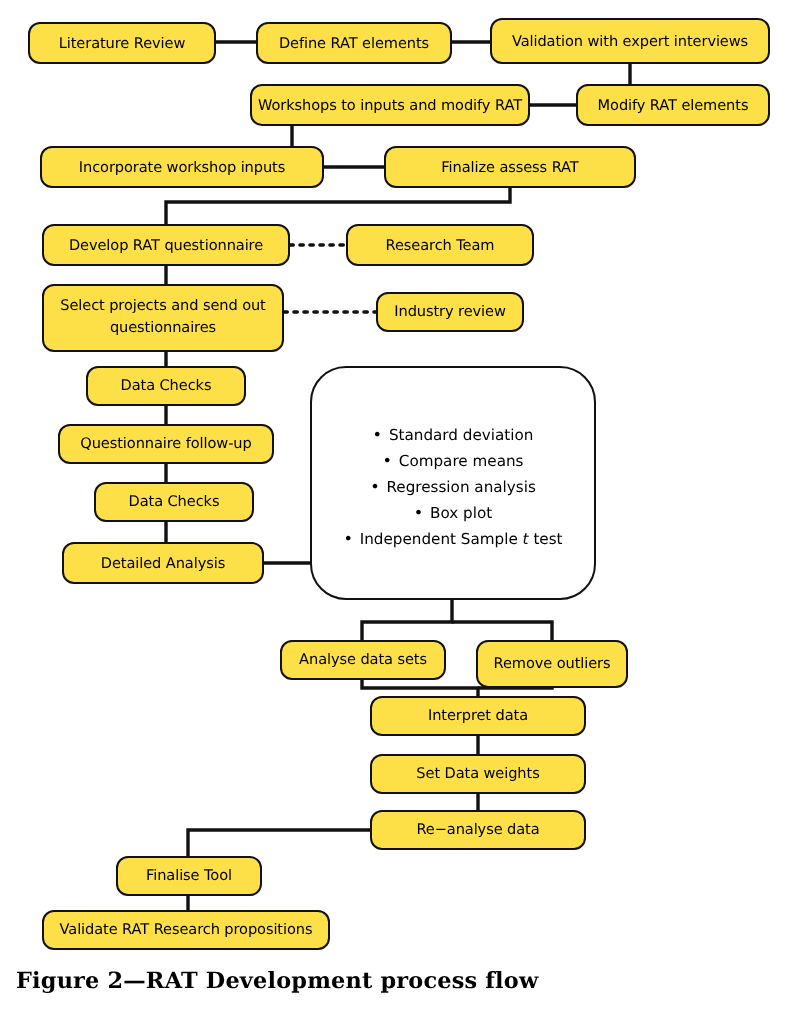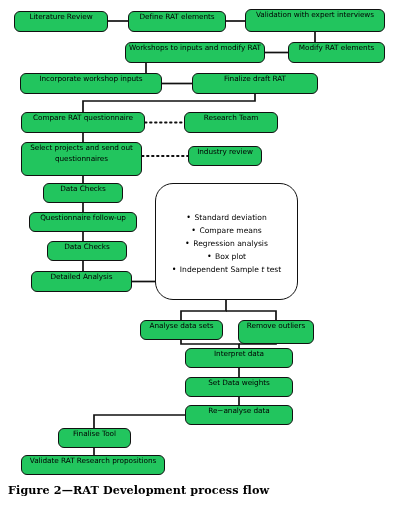--- a/index.html
+++ b/index.html
@@ -25,22 +25,23 @@
     top: 0;
     width: 396px;
     height: 508px;
     pointer-events: none;
   }
   .node {
     position: absolute;
     box-sizing: border-box;
     border: 1.6px solid #111111;
     border-radius: 6px;
-    background: #22c55e;
+    background: #fde047;
     display: flex;
+    align-items: center;
     justify-content: center;
     text-align: center;
     font-size: 7.3px;
     line-height: 1.35;
     letter-spacing: -0.05px;
     padding: 0 3px;
     z-index: 2;
   }
   .node.two-line {
     line-height: 1.45;
@@ -126,26 +127,26 @@
       <div class="node" style="left: 125px; top: 42px; width: 140px; height: 21px;">
         <span>Workshops to inputs and modify RAT</span>
       </div>
       <div class="node" style="left: 288px; top: 42px; width: 97px; height: 21px;">
         <span>Modify RAT elements</span>
       </div>
       <div class="node" style="left: 20px; top: 73px; width: 142px; height: 21px;">
         <span>Incorporate workshop inputs</span>
       </div>
       <div class="node" style="left: 192px; top: 73px; width: 126px; height: 21px;">
-        <span>Finalize draft RAT</span>
+        <span>Finalize assess RAT</span>
       </div>
       <div class="node" style="left: 21px; top: 112px; width: 124px; height: 21px;">
-        <span>Compare RAT questionnaire</span>
+        <span>Develop RAT questionnaire</span>
       </div>
-      <div class="node" style="left: 184px; top: 112px; width: 94px; height: 21px;">
+      <div class="node" style="left: 173px; top: 112px; width: 94px; height: 21px;">
         <span>Research Team</span>
       </div>
       <div class="node two-line" style="left: 21px; top: 142px; width: 121px; height: 34px;">
         <span>Select projects and send out questionnaires</span>
       </div>
       <div class="node" style="left: 188px; top: 146px; width: 74px; height: 20px;">
         <span>Industry review</span>
       </div>
       <div class="node" style="left: 43px; top: 183px; width: 80px; height: 20px;">
         <span>Data Checks</span>

